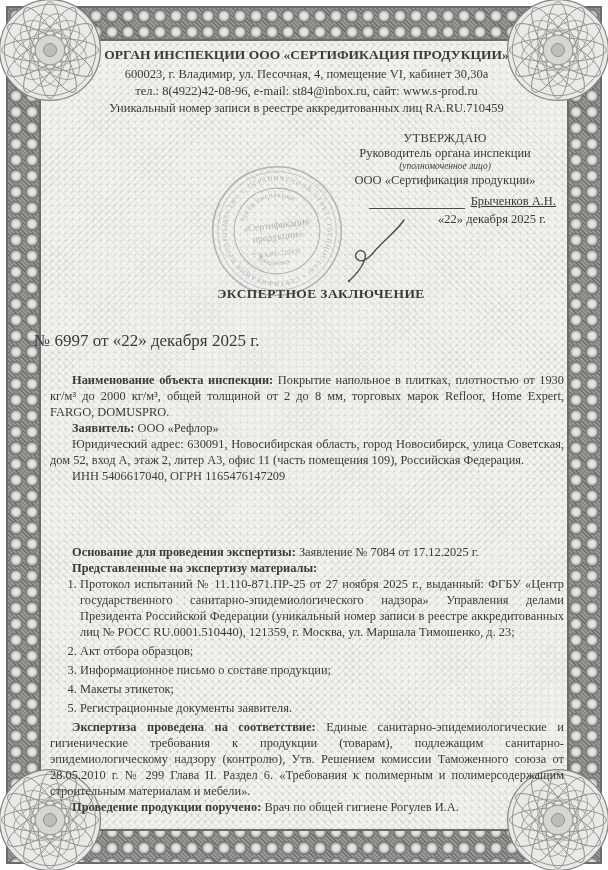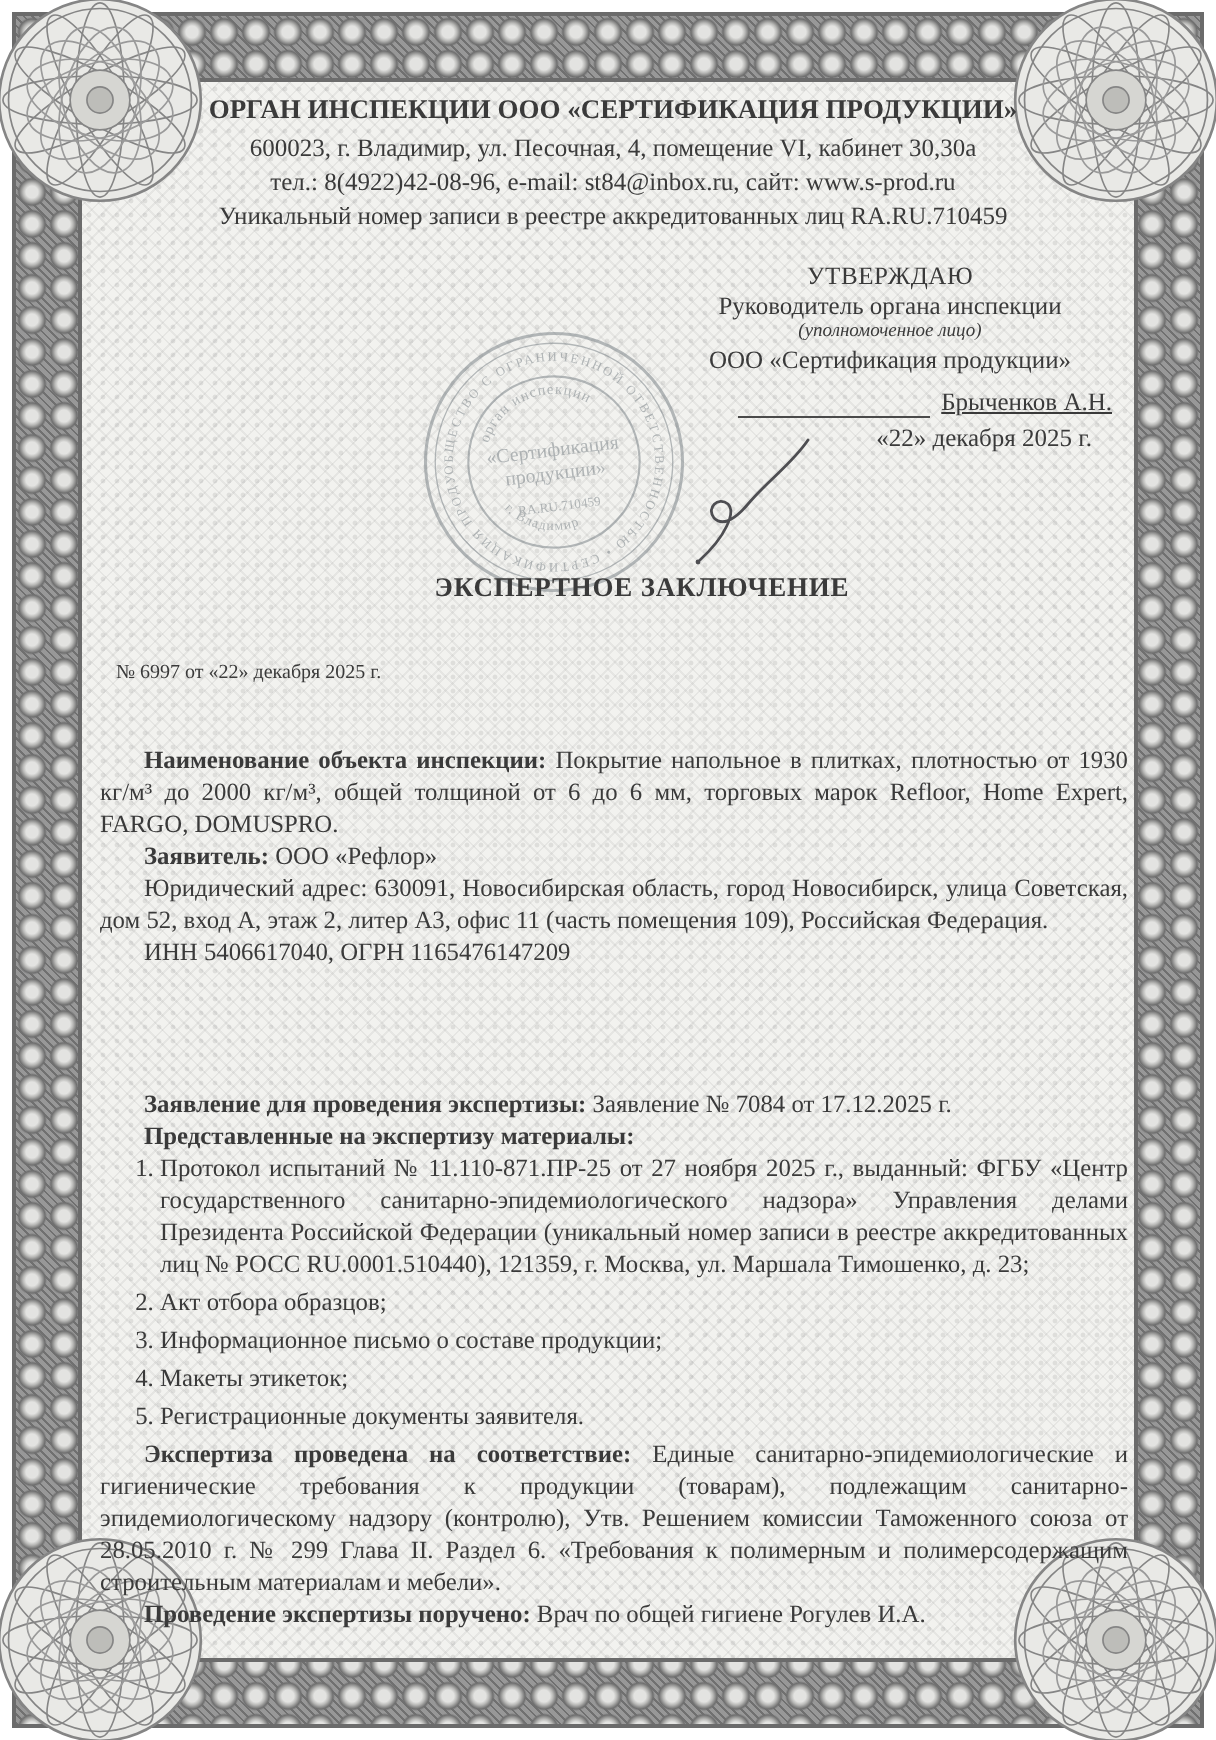--- a/index.html
+++ b/index.html
@@ -36,21 +36,21 @@
   .approve .note{text-align:center;font-size:9.5px;line-height:11px;font-style:italic;}
   .approve .orgl{text-align:center;margin-top:1px;}
   .approve .sigrow{display:flex;align-items:flex-end;justify-content:flex-end;margin-top:6px;text-decoration:underline;}
   .approve .sigline{flex:0 0 96px;border-bottom:1px solid #4a4a4a;height:12px;margin-right:6px;}
   .approve .datel{text-align:right;padding-right:10px;margin-top:3px;}
 
   .stamp{top:158px;left:204px;width:146px;height:146px;opacity:.55;transform:rotate(-7deg);}
   .signature{top:214px;left:336px;width:130px;height:80px;}
 
   .title{top:286px;left:0;right:0;text-align:center;font-weight:bold;font-size:13.5px;letter-spacing:.4px;padding-left:34px;}
-  .docnum{top:331px;left:58px;font-size:10px;}
+  .docnum{top:331px;left:34px;font-size:17px;}
 
   .bodytxt{top:372px;left:50px;right:44px;font-size:12.4px;line-height:16px;text-align:justify;}
   .bodytxt p{margin:0;text-indent:22px;}
   .bodytxt b{font-weight:bold;}
   .bodytxt .gap{margin-top:60px;}
   .bodytxt ol{margin:0 0 0 0;padding-left:30px;}
   .bodytxt ol li{margin-bottom:3px;text-align:justify;}
 
   .footer{bottom:42px;left:82px;right:64px;display:flex;justify-content:space-between;font-size:10.5px;}
 
@@ -153,33 +153,33 @@
 
   <svg class="abs signature" viewBox="0 0 130 80">
     <path d="M68,6 C60,18 48,26 38,38 C33,44 26,50 21,45 C17,40 23,34 28,38 C32,42 27,54 14,66" fill="none" stroke="#4e4e52" stroke-width="1.4" stroke-linecap="round"></path>
     <circle cx="13" cy="67" r="1.2" fill="#4e4e52"></circle>
   </svg>
 
   <div class="abs title">ЭКСПЕРТНОЕ ЗАКЛЮЧЕНИЕ</div>
   <div class="abs docnum">№ 6997 от «22» декабря 2025 г.</div>
 
   <div class="abs bodytxt">
-    <p><b>Наименование объекта инспекции:</b><span> Покрытие напольное в плитках, плотностью от 1930 кг/м³ до 2000 кг/м³, общей толщиной от 6 до 6 мм, торговых марок Refloor, Home Expert, FARGO, DOMUSPRO.</span></p>
+    <p><b>Наименование объекта инспекции:</b><span> Покрытие напольное в плитках, плотностью от 1930 кг/м³ до 2000 кг/м³, общей толщиной от 2 до 8 мм, торговых марок Refloor, Home Expert, FARGO, DOMUSPRO.</span></p>
     <p><b>Заявитель:</b><span> ООО «Рефлор»</span></p>
     <p>Юридический адрес: 630091, Новосибирская область, город Новосибирск, улица Советская, дом 52, вход А, этаж 2, литер А3, офис 11 (часть помещения 109), Российская Федерация.</p>
     <p>ИНН 5406617040, ОГРН 1165476147209</p>
 
-    <p class="gap"><b>Заявление для проведения экспертизы:</b><span> Заявление № 7084 от 17.12.2025 г.</span></p>
+    <p class="gap"><b>Основание для проведения экспертизы:</b><span> Заявление № 7084 от 17.12.2025 г.</span></p>
     <p><b>Представленные на экспертизу материалы:</b></p>
     <ol>
 
     <li>Протокол испытаний № 11.110-871.ПР-25 от 27 ноября 2025 г., выданный: ФГБУ «Центр государственного санитарно-эпидемиологического надзора» Управления делами Президента Российской Федерации (уникальный номер записи в реестре аккредитованных лиц № РОСС RU.0001.510440), 121359, г. Москва, ул. Маршала Тимошенко, д. 23;</li>
         <li>Акт отбора образцов;</li>
         <li>Информационное письмо о составе продукции;</li>
         <li>Макеты этикеток;</li>
         <li>Регистрационные документы заявителя.</li>
       </ol>
     <p><b>Экспертиза проведена на соответствие:</b><span> Единые санитарно-эпидемиологические и гигиенические требования к продукции (товарам), подлежащим санитарно-эпидемиологическому надзору (контролю), Утв. Решением комиссии Таможенного союза от 28.05.2010 г. № 299 Глава II. Раздел 6. «Требования к полимерным и полимерсодержащим строительным материалам и мебели».</span></p>
-    <p><b>Проведение экспертизы поручено:</b><span> Врач по общей гигиене Рогулев И.А.</span></p>
+    <p><b>Проведение продукции поручено:</b><span> Врач по общей гигиене Рогулев И.А.</span></p>
   </div>
 
 
 </div>
 
 </body></html>

